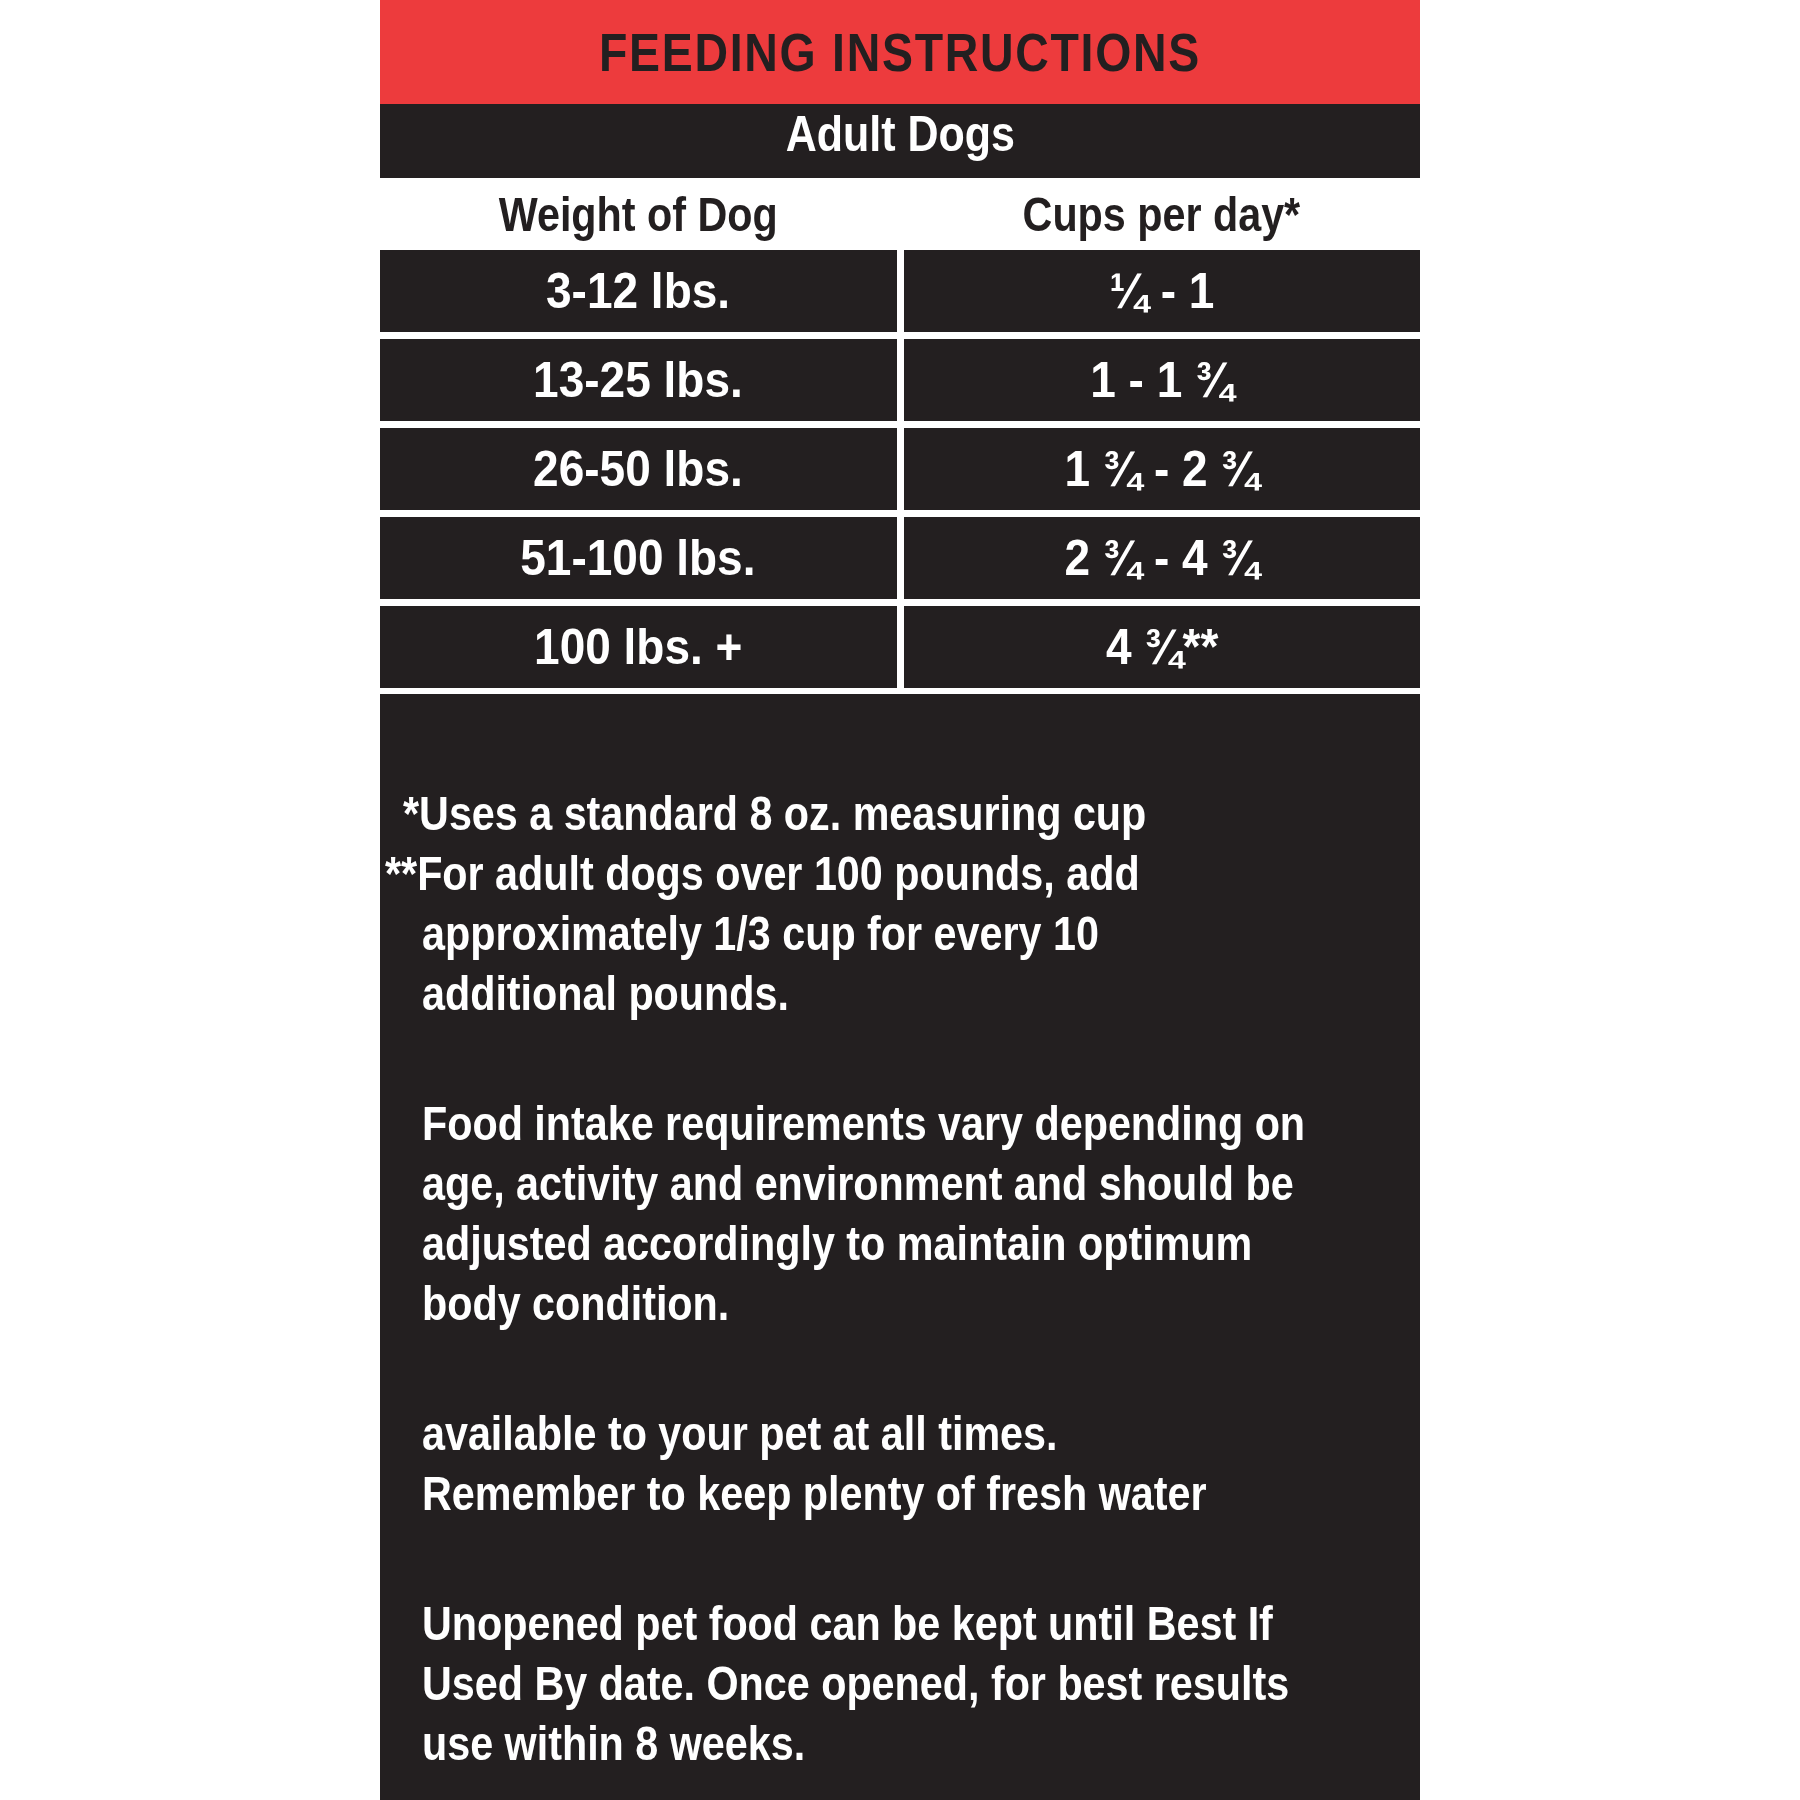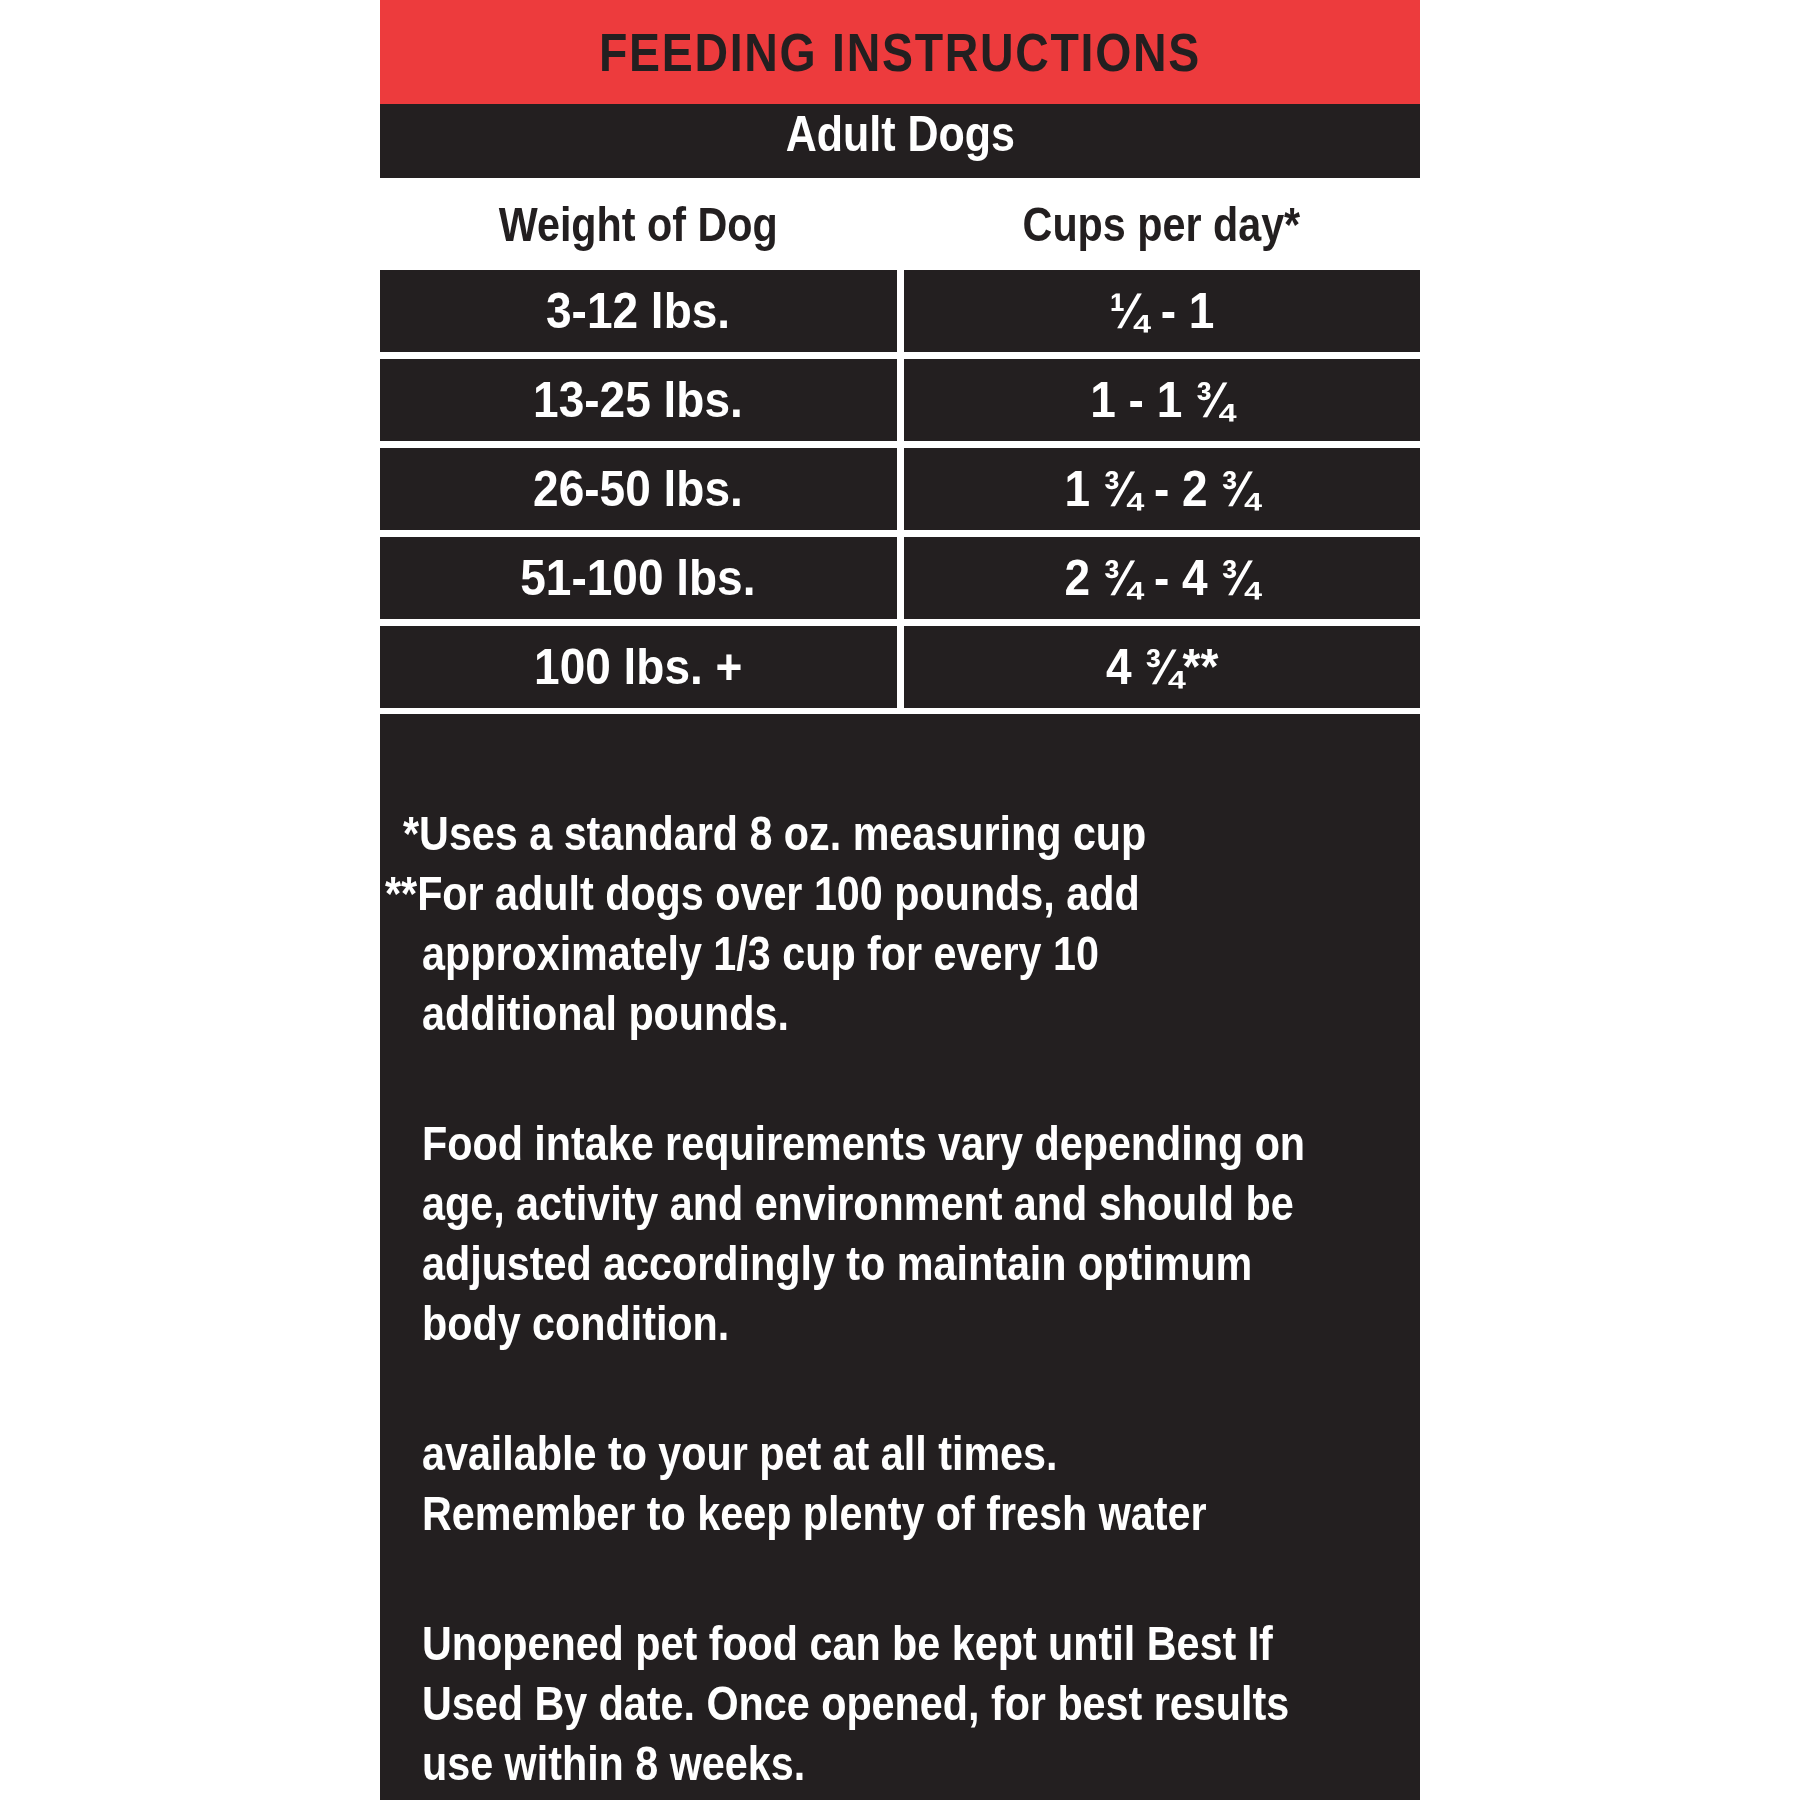--- a/index.html
+++ b/index.html
@@ -43,21 +43,21 @@
   
   .section-bar{
     height:74px;
     background:var(--ink);
     display:flex;align-items:center;justify-content:center;
     padding-bottom:14px;
   }
   .section-bar .t-section{font-size:50px;color:#fff;}
   
   .col-headers{
-    height:92px;
+    height:72px;
     display:flex;gap:7px;
     background:var(--paper);
   }
   .col-headers .hcell{
     flex:1;
     display:flex;align-items:center;justify-content:center;
     color:var(--ink);font-size:48px;
   }
   
   .ftable{display:flex;flex-direction:column;gap:7px;margin-bottom:6px;}

